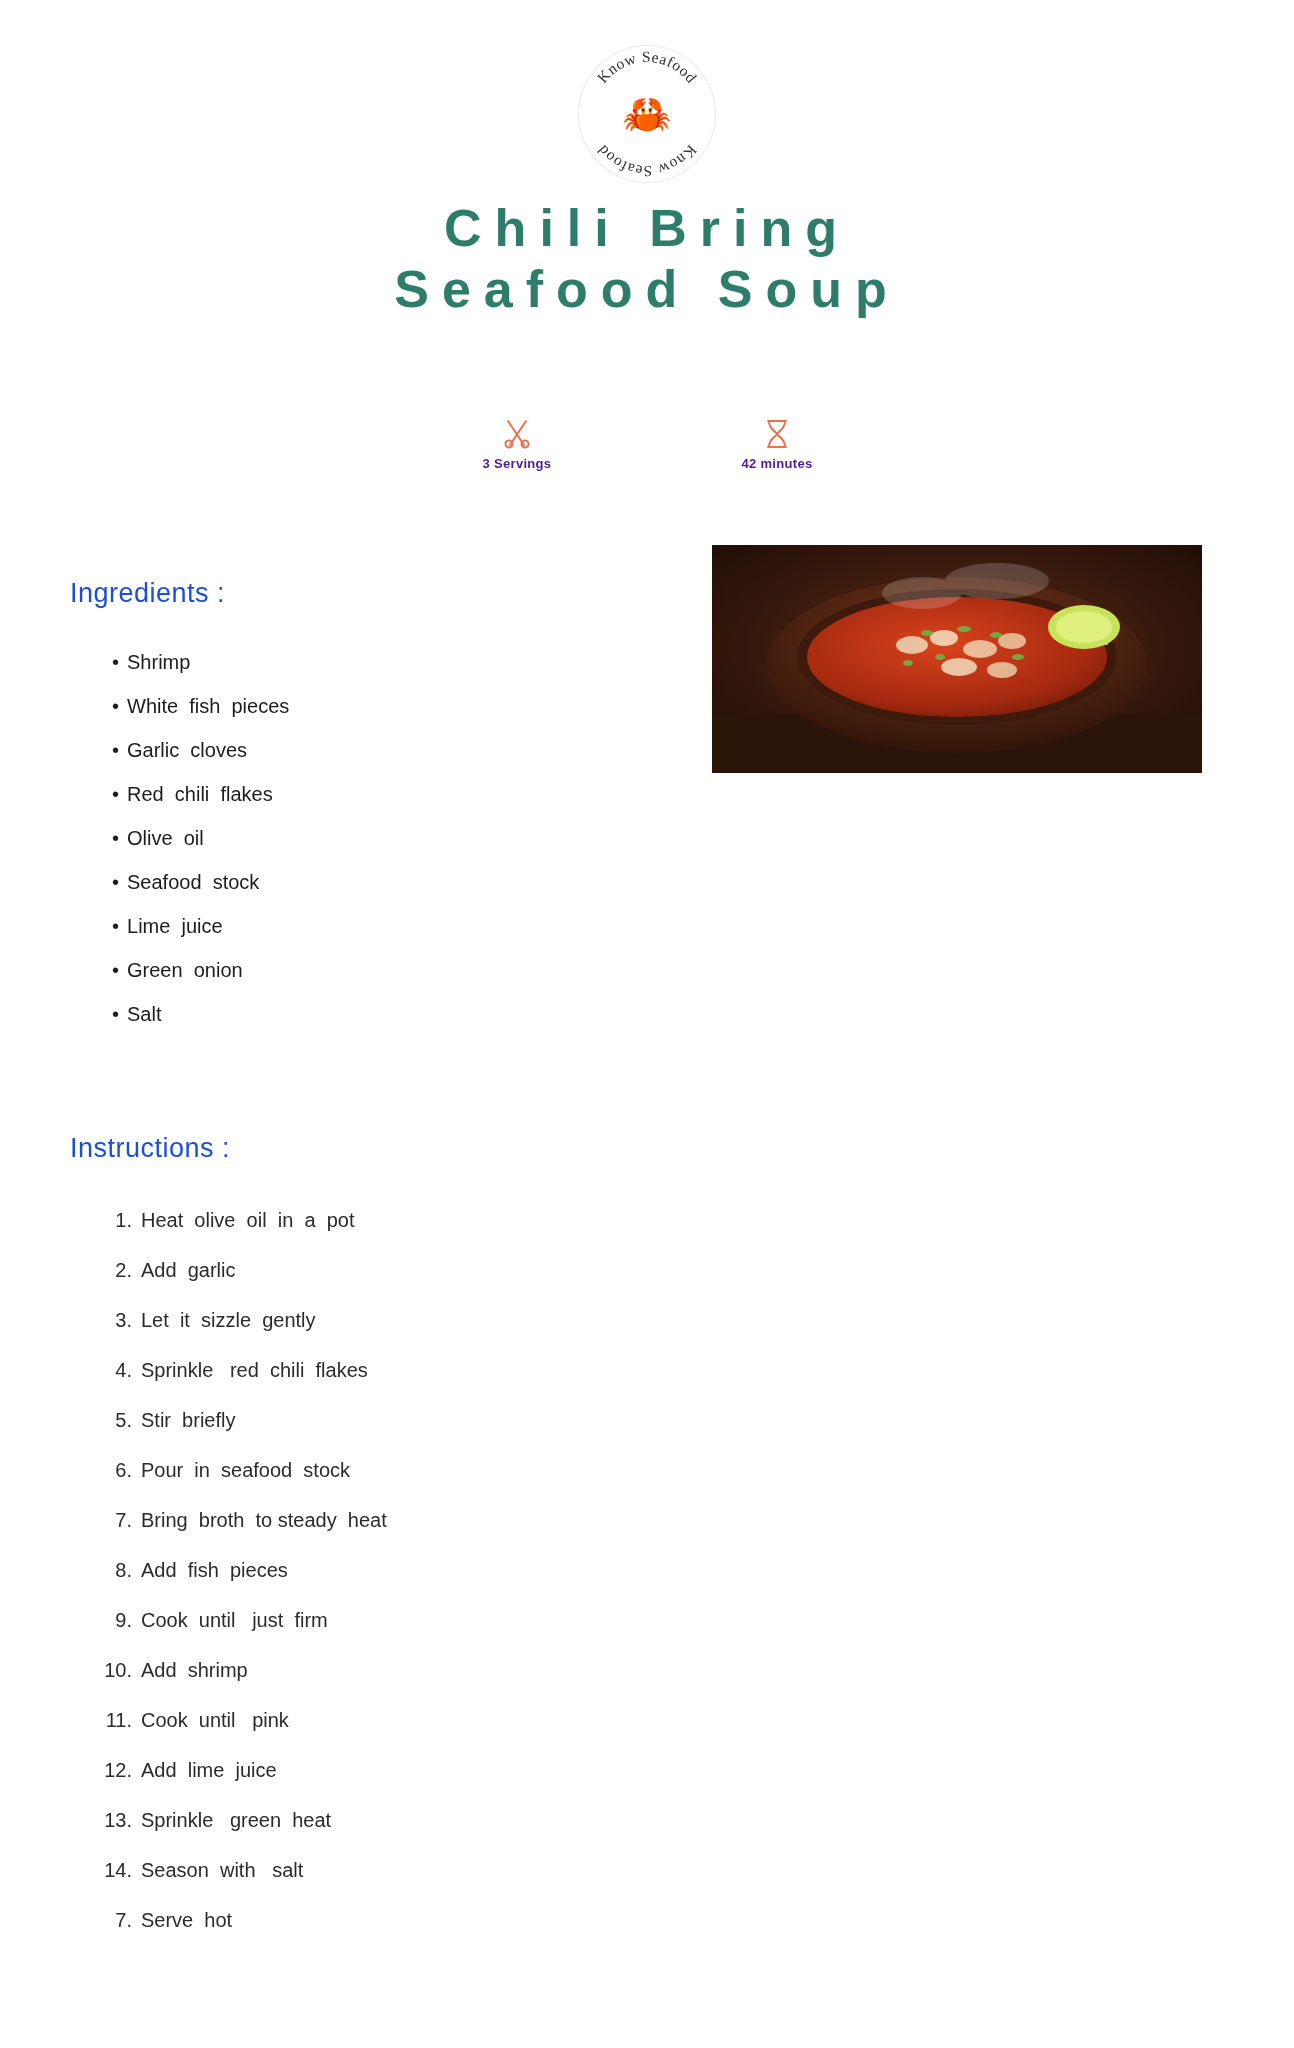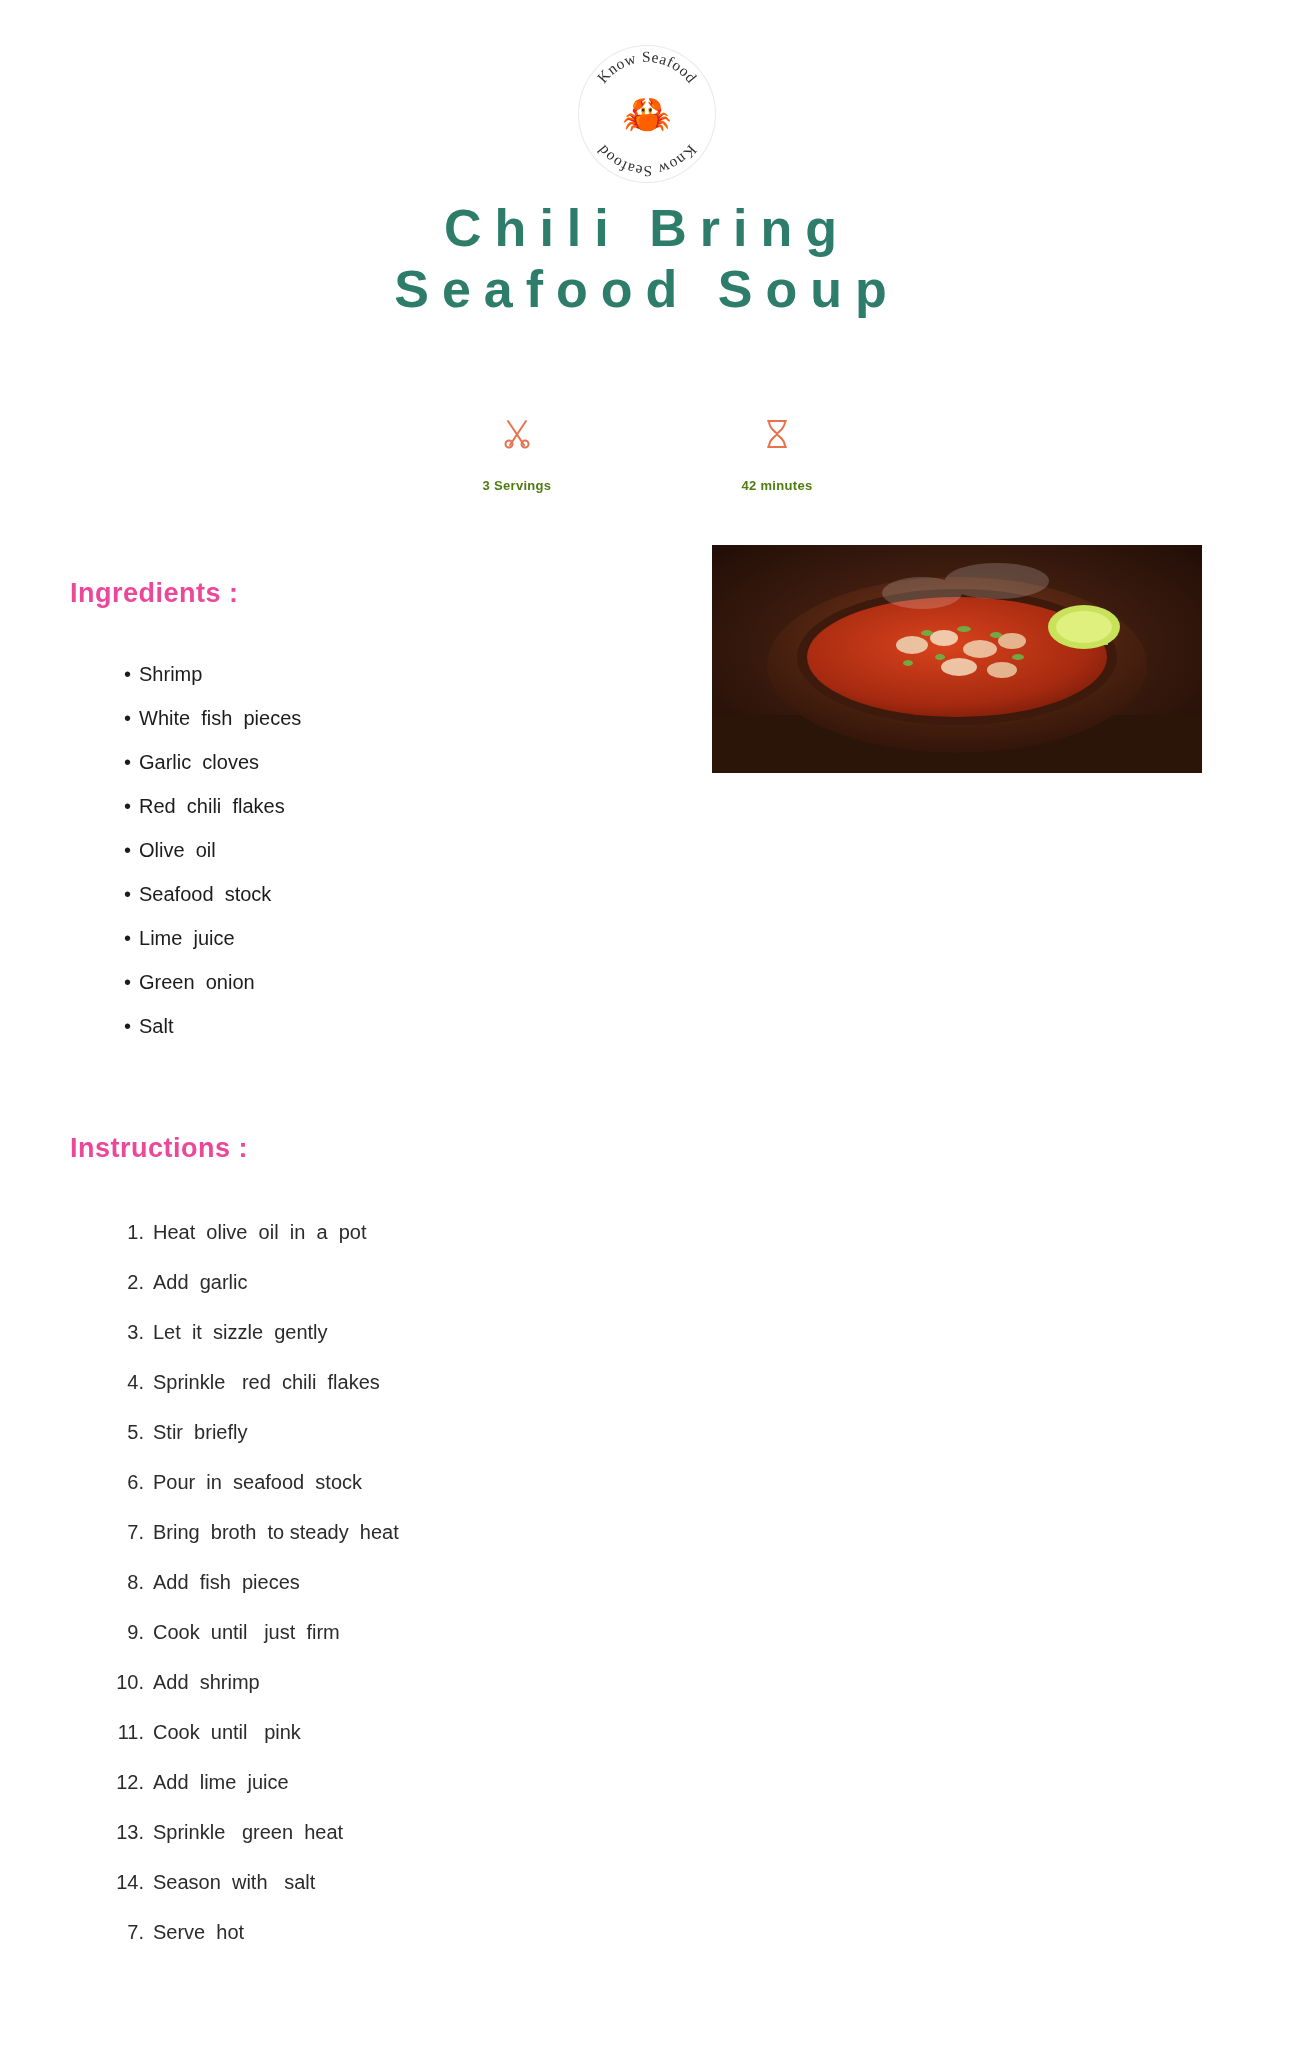--- a/index.html
+++ b/index.html
@@ -80,54 +80,54 @@
     width: 140px;
     text-align: center;
   }
   .meta-icon {
     color: #e8724e;
     font-size: 30px;
     line-height: 34px;
     height: 38px;
   }
   .meta-label {
-    margin-top: 22px;
+    margin-top: 0;
     font-size: 13px;
     font-weight: bold;
-    color: #4d7c0f;
+    color: #4c1d95;
     letter-spacing: 0.3px;
     text-align: center;
   }
 
   
   .photo {
     position: absolute;
     left: 712px;
     top: 545px;
     width: 490px;
     height: 228px;
     overflow: hidden;
     background: #2a1109;
   }
   .photo svg { display: block; }
 
   
   .section-head {
     position: absolute;
-    color: #ec4899;
+    color: #1d4ed8;
     font-size: 27px;
-    font-weight: bold;
+    font-weight: normal;
     letter-spacing: 0.5px;
   }
   #ingredients-head { left: 70px; top: 578px; }
   #instructions-head { left: 70px; top: 1133px; }
 
   .list {
     position: absolute;
-    margin: 12px;
+    margin: 0;
     padding: 0;
     list-style: none;
   }
   #ingredients-list { left: 112px; top: 640px; }
   #instructions-list { left: 90px; top: 1195px; }
 
   .ing-item {
     font-size: 20px;
     line-height: 44px;
     color: #1c1c1c;

